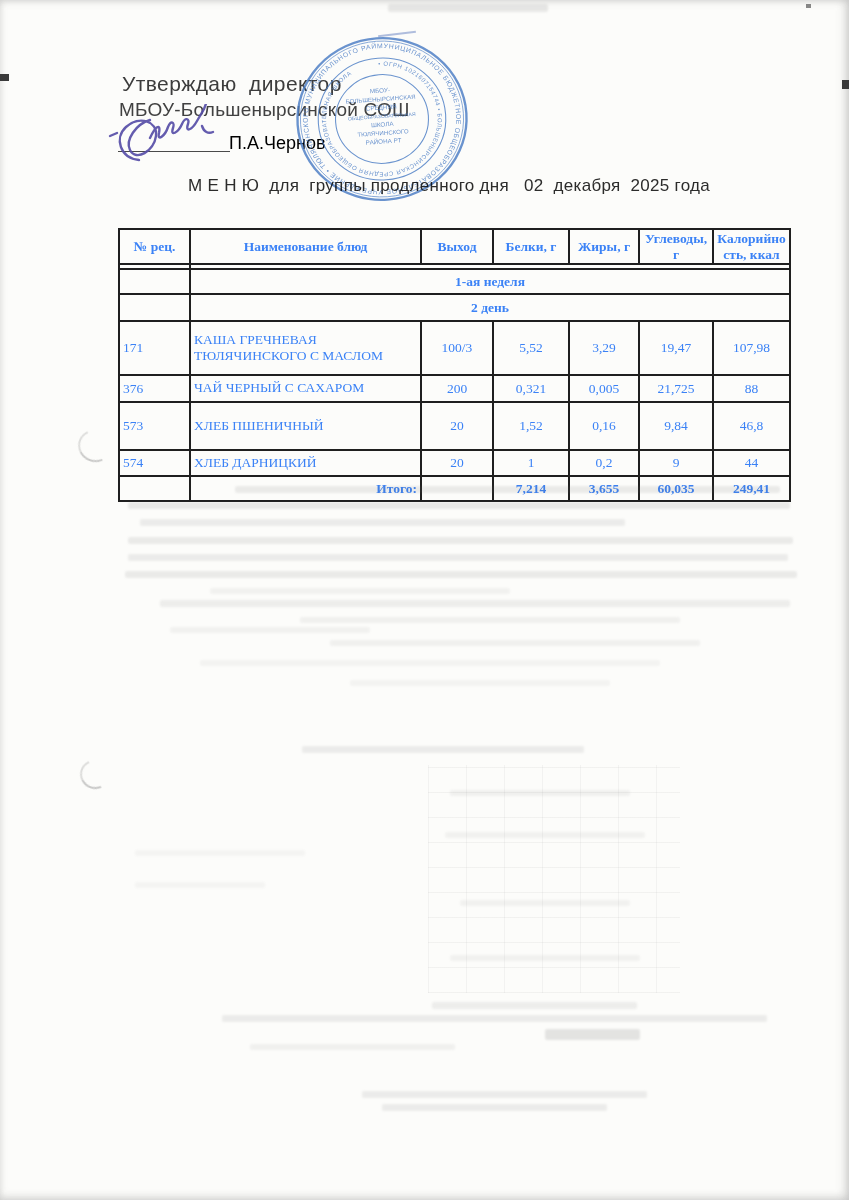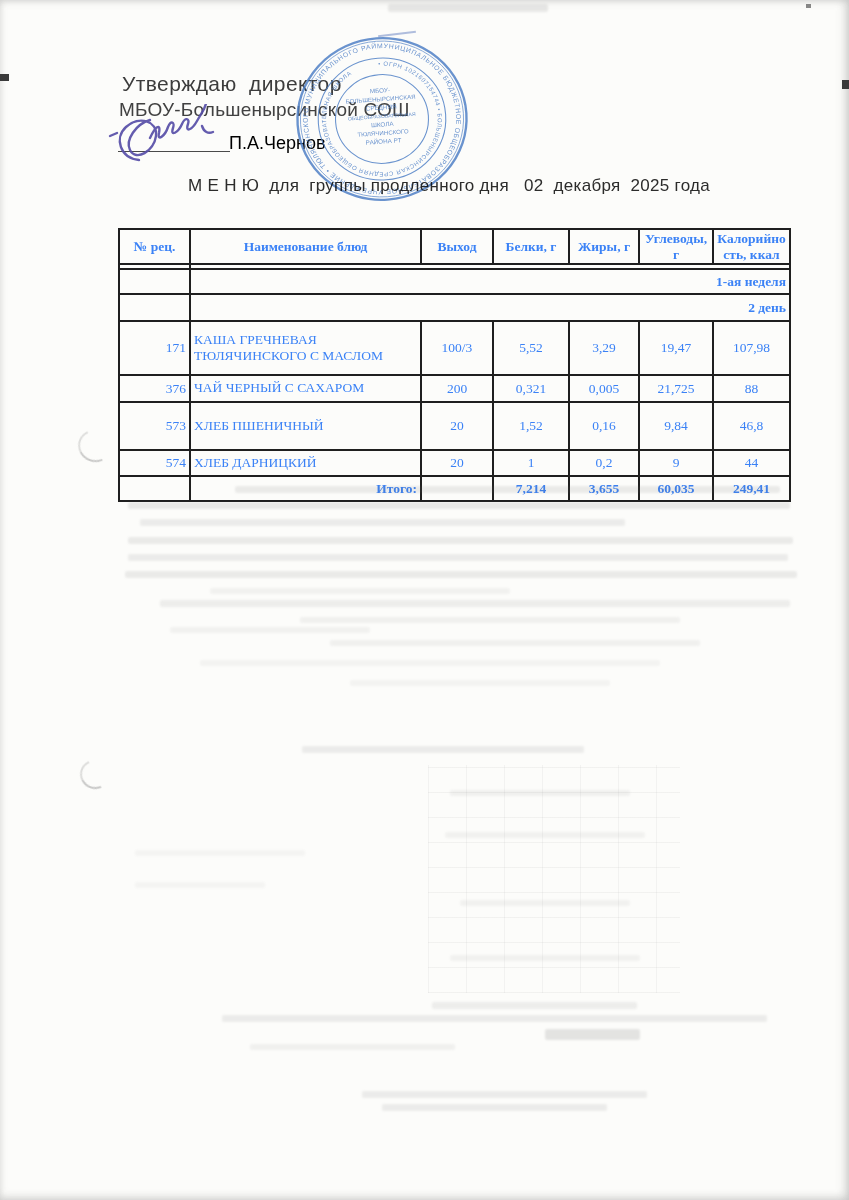--- a/index.html
+++ b/index.html
@@ -23,22 +23,22 @@
   
   .menu-table{
     position:absolute;left:118px;top:228px;width:671px;
     border-collapse:collapse;table-layout:fixed;
     font-family:"Liberation Serif",serif;font-size:13.5px;color:#3b82f6;
   }
   .menu-table td,.menu-table th{border:2px solid #1f1f1f;padding:1px 3px;overflow:hidden;}
   .menu-table th{font-weight:bold;text-align:center;vertical-align:middle;line-height:1.15;}
   .th-kcal{word-break:break-all;}
   .spacer-row td{border-top:2px solid #1f1f1f;border-bottom:1.5px solid #1f1f1f;height:3px;padding:0;}
-  .section-cell{font-weight:bold;text-align:right;padding-left:5px;}
-  .cell-num{text-align:right;vertical-align:middle;padding-right:2px;}
+  .section-cell{font-weight:bold;text-align:center;padding-left:5px;}
+  .cell-num{vertical-align:middle;padding-right:2px;}
   .cell-name{text-align:left;vertical-align:middle;padding-left:4px;line-height:1.2;}
   .cell-val{text-align:center;vertical-align:middle;}
   .total-label{font-weight:bold;text-align:right;padding-right:4px;margin-left:12px;}
   .total-val{font-weight:bold;text-align:center;vertical-align:middle;}
   .row-h50 td{height:50px;} .row-h44 td{height:44px;}
   .row-h23 td{height:23px;} .row-h22 td{height:22px;} .row-h21 td{height:21px;}
   
   .ghost{position:absolute;background:#6e6e6e;filter:blur(1.3px);border-radius:2px;pointer-events:none;}
   .ghost-grid{
     position:absolute;left:428px;top:765px;width:252px;height:228px;opacity:.55;filter:blur(.4px);

